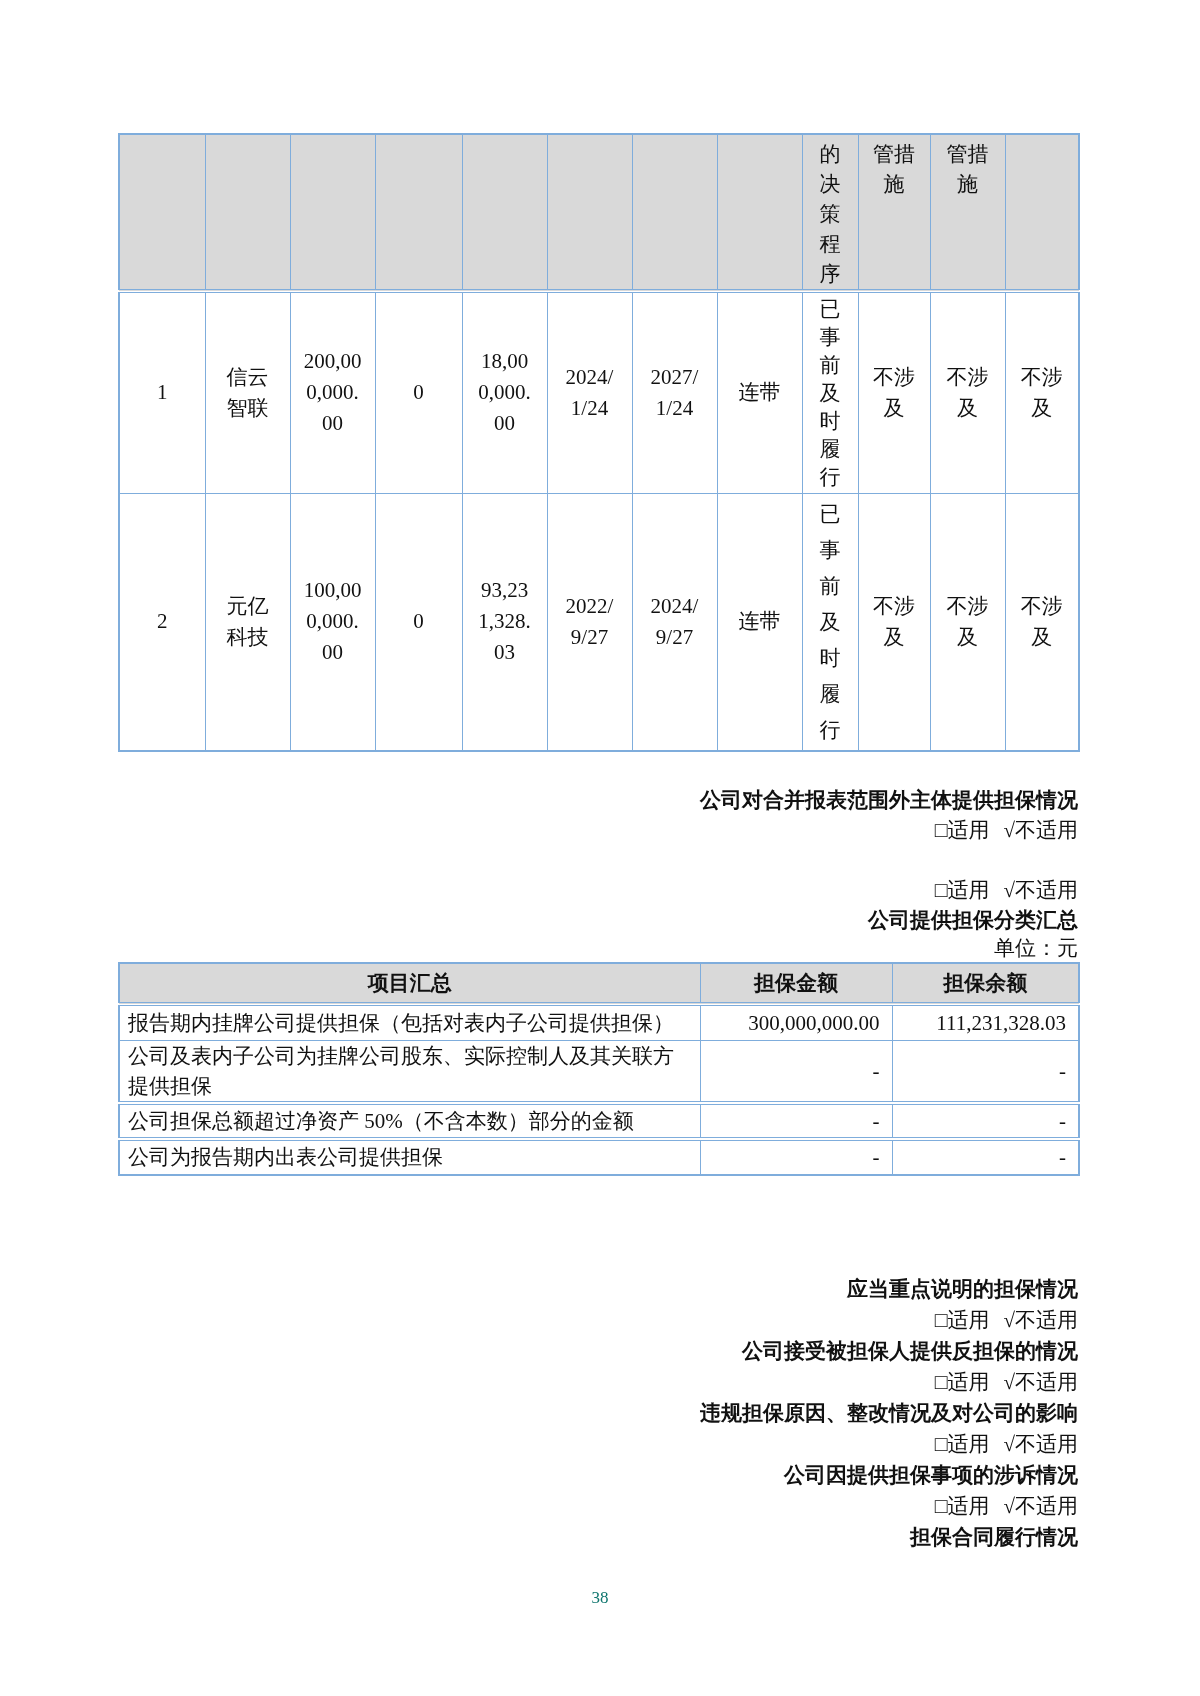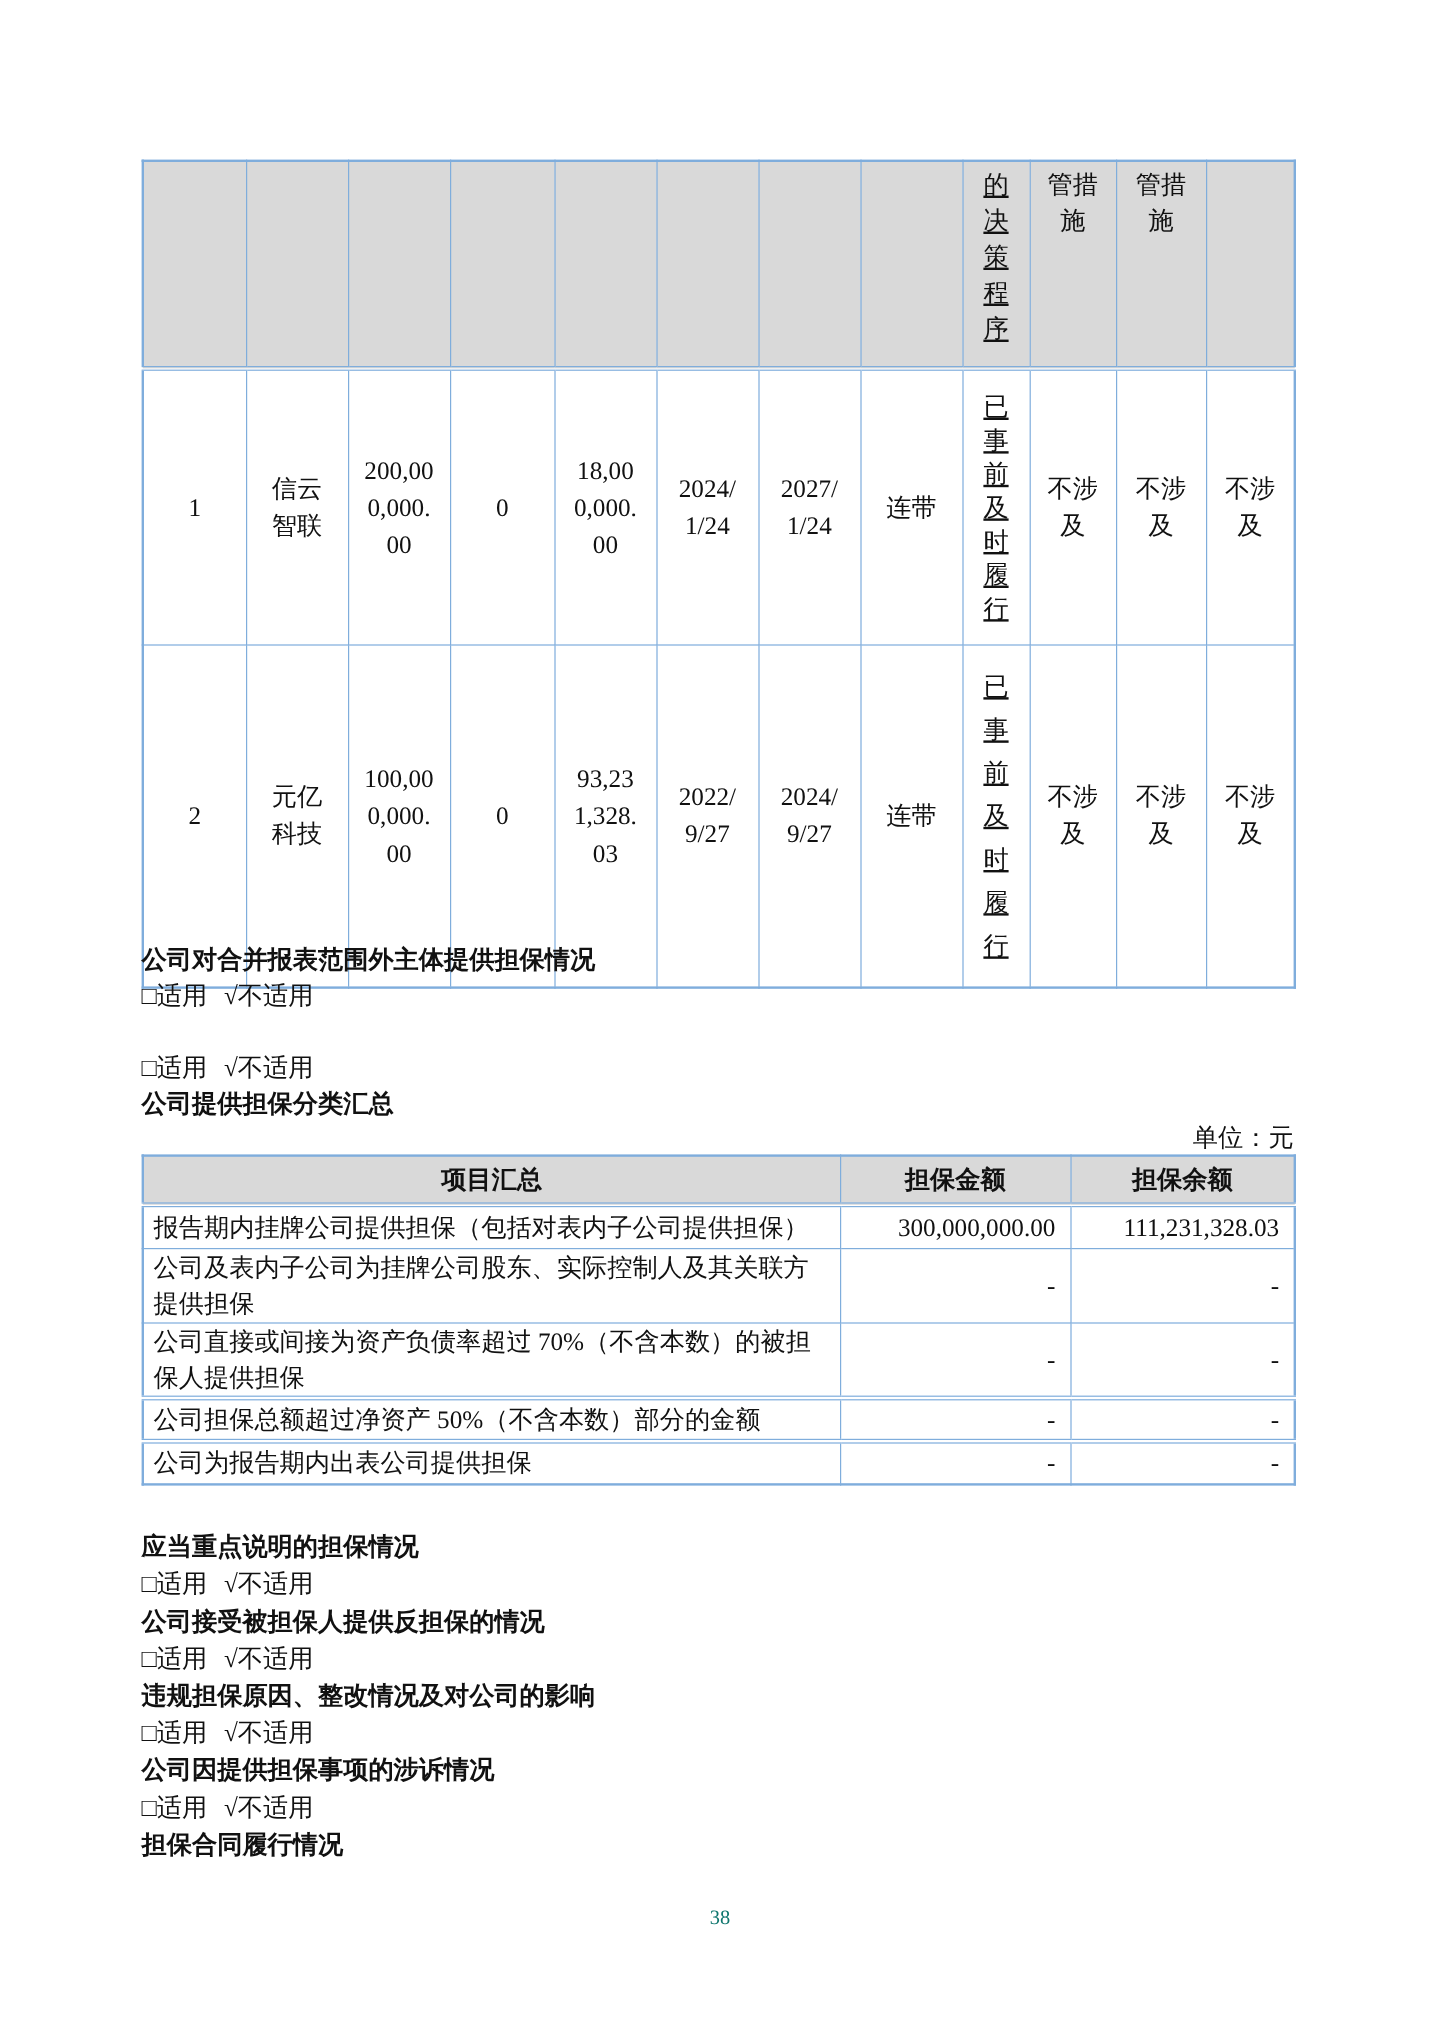--- a/index.html
+++ b/index.html
@@ -31,34 +31,35 @@
     font-weight:normal;
   }
   table.gtable{border:2px solid #7FADDC;}
   table.gtable tr.ghead th{
     background:#D9D9D9;
     border-bottom:4px double #7FADDC;
     vertical-align:top;
     padding-top:4px;
     line-height:30px;
   }
-  table.gtable td.proc, table.gtable th.proc{padding:16px 7px;text-decoration:underline;}
+  table.gtable td.proc, table.gtable th.proc{padding:0 7px;}
   table.gtable tr.r1{height:202px;}
   table.gtable tr.r2{height:258px;}
   table.gtable tr.ghead{height:152px;}
   table.gtable tr.r1 td.proc{line-height:28px;}
   table.gtable tr.r2 td.proc{line-height:36px;}
   
   .line{
     position:absolute;
     left:118px;
     width:960px;
     font-size:21px;
     line-height:28px;
     white-space:nowrap;
+    text-align:right;
   }
   .bold{font-weight:bold;}
   .cb .na{margin-left:14px;}
   .unit{text-align:right;}
   
   table.stable{
     position:absolute;
     left:118px; top:962px;
     width:960px;
     border-collapse:collapse;
@@ -190,25 +191,20 @@
     <tr class="sr1">
       <td class="item">报告期内挂牌公司提供担保（包括对表内子公司提供担保）</td>
       <td class="num">300,000,000.00</td>
       <td class="num">111,231,328.03</td>
     </tr>
     <tr class="sr2">
       <td class="item">公司及表内子公司为挂牌公司股东、实际控制人及其关联方提供担保</td>
       <td class="num">-</td>
       <td class="num">-</td>
     </tr>
-    <tr class="sr3">
-      <td class="item">公司直接或间接为资产负债率超过 70%（不含本数）的被担保人提供担保</td>
-      <td class="num">-</td>
-      <td class="num">-</td>
-    </tr>
     <tr class="sr4">
       <td class="item">公司担保总额超过净资产 50%（不含本数）部分的金额</td>
       <td class="num">-</td>
       <td class="num">-</td>
     </tr>
     <tr class="sr5">
       <td class="item">公司为报告期内出表公司提供担保</td>
       <td class="num">-</td>
       <td class="num">-</td>
     </tr>

